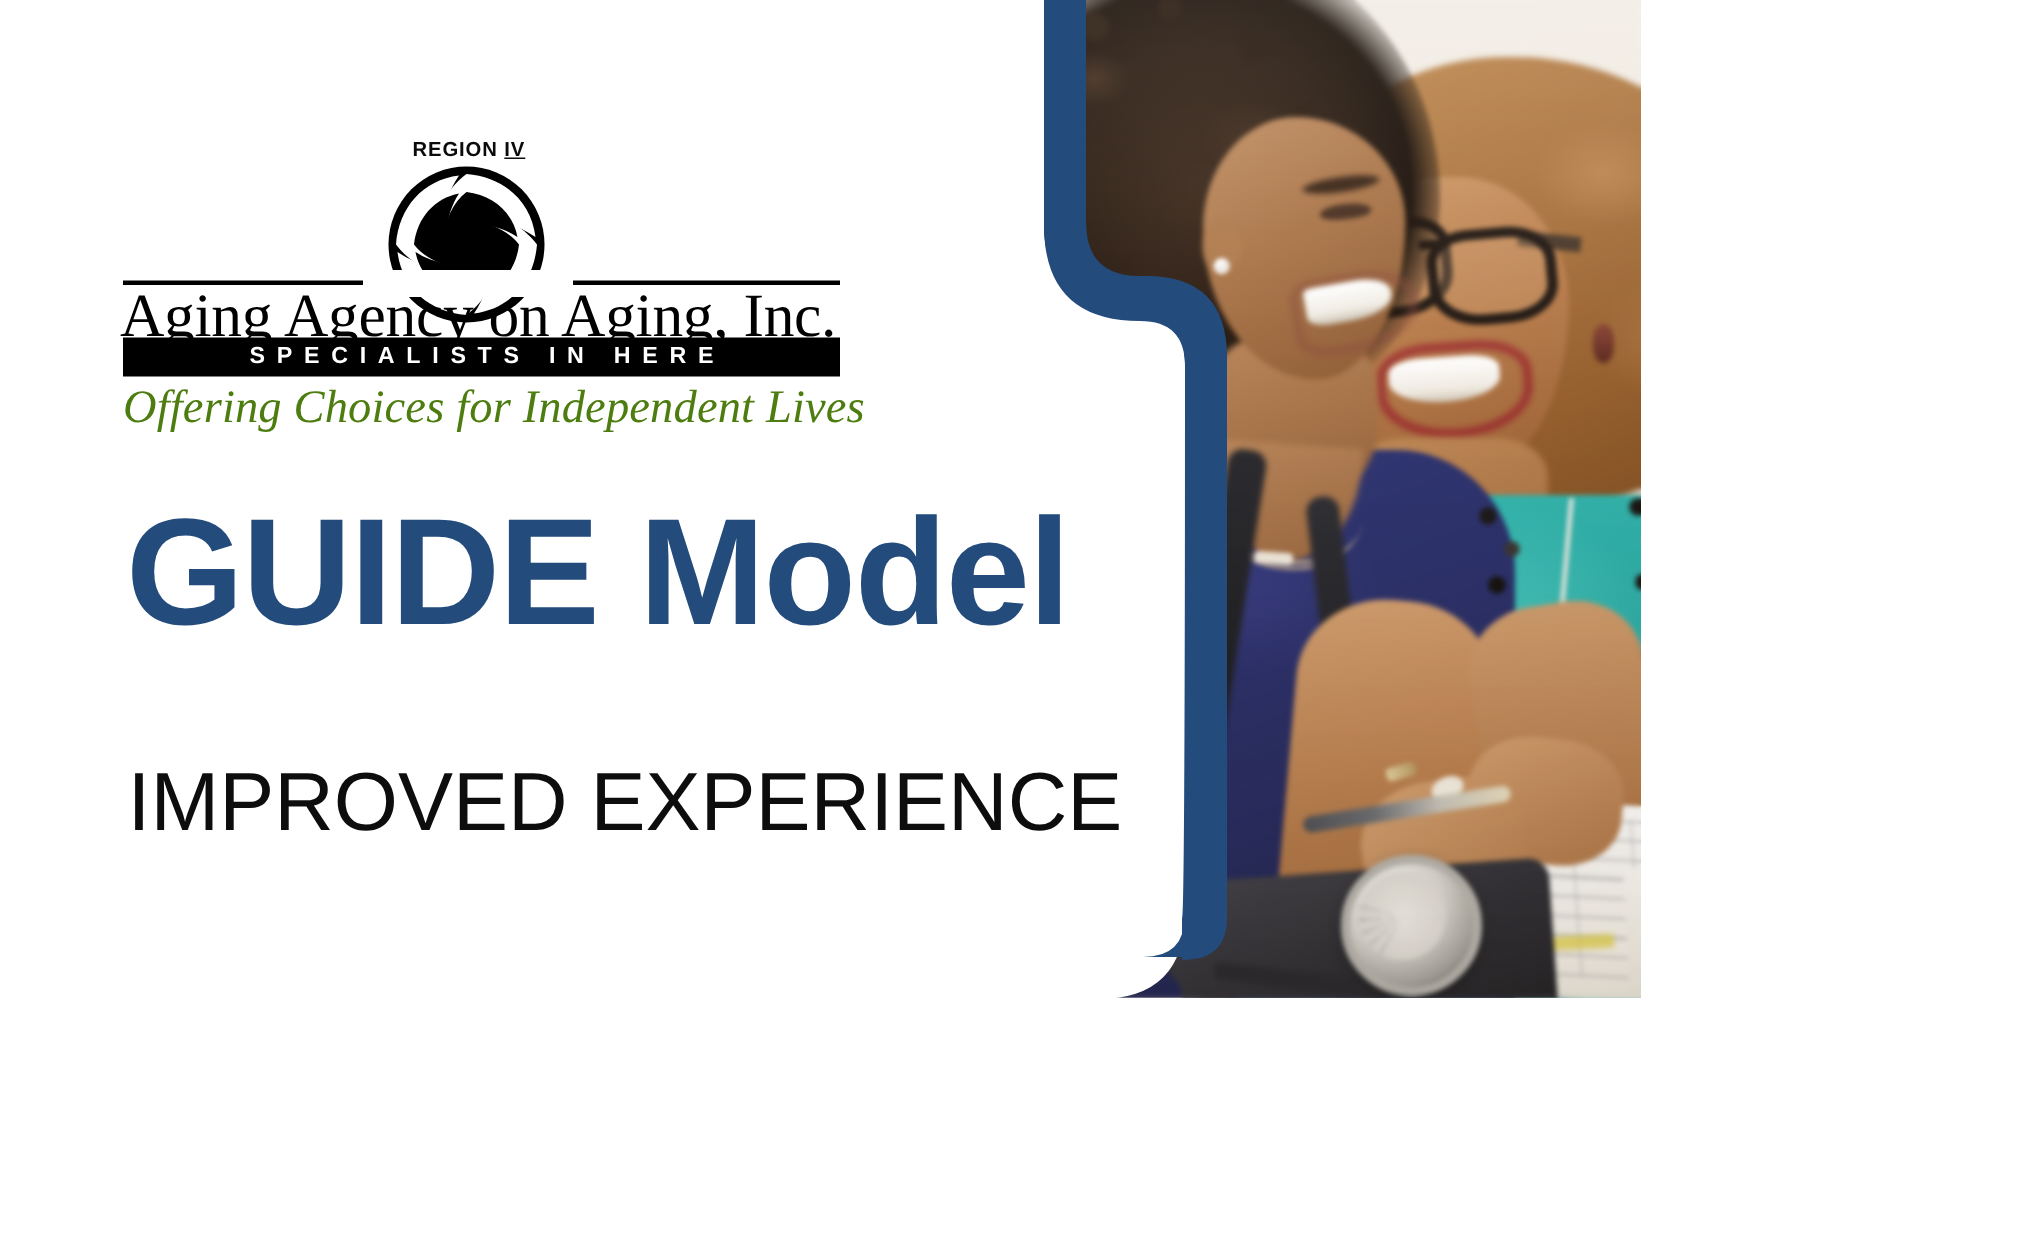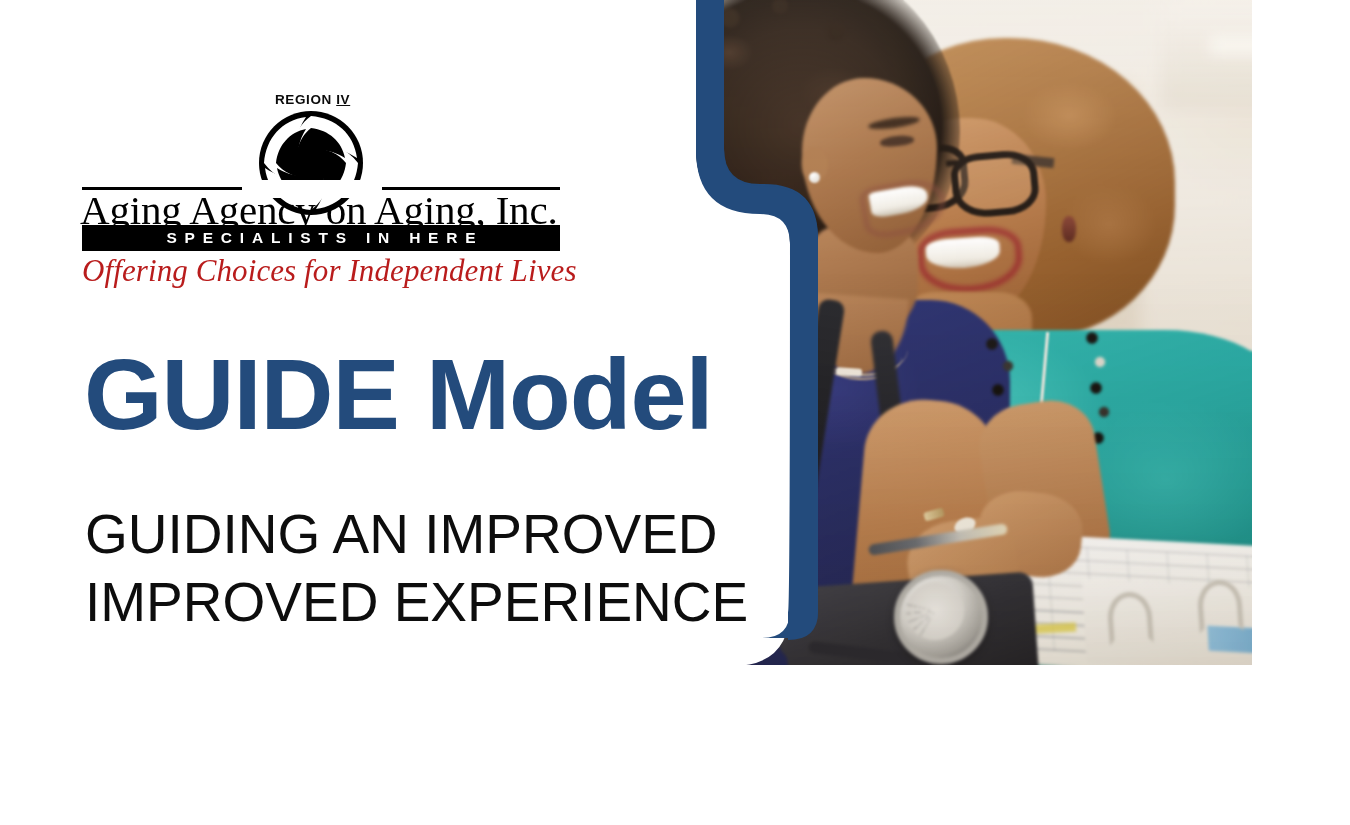--- a/index.html
+++ b/index.html
@@ -8,21 +8,21 @@
     padding: 0;
     background: #ffffff;
   }
   body {
     font-family: "Liberation Sans", sans-serif;
     -webkit-font-smoothing: antialiased;
   }
 
   #banner {
     position: relative;
-    width: 1252px;
+    width: 1094px;
     height: 825px;
     background: #ffffff;
     overflow: hidden;
   }
 
   
   .photo-region {
     position: absolute;
     left: 690px;
     top: 0;
@@ -559,30 +559,30 @@
     text-indent: 7.8px;
     box-sizing: border-box;
   }
   .logo-tagline {
     position: absolute;
     left: 0; top: 161px;
     width: 478px;
     font-family: "Liberation Serif", serif;
     font-style: italic;
     font-size: 31px;
-    color: #b91c1c;
+    color: #4d7c0f;
     letter-spacing: .1px;
     white-space: nowrap;
     line-height: 1.15;
   }
 
   
   .headline {
     position: absolute;
-    left: 84px; top: 344px;
+    left: 84px; top: 332px;
     font-family: "Liberation Sans", sans-serif;
     font-size: 101px;
     font-weight: 700;
     color: #234b7c;
     letter-spacing: -1px;
     line-height: 1;
     white-space: nowrap;
   }
 
   
@@ -751,19 +751,18 @@
       <div class="logo-rule-mask"></div>
 
       <div class="logo-wordmark">Aging Agency on Aging, Inc.</div>
       <div class="logo-bar">SPECIALISTS IN HERE</div>
       <div class="logo-tagline">Offering Choices for Independent Lives</div>
     </div>
 
     <div class="headline">GUIDE Model</div>
 
     <div class="subhead">
-      <span>GUIDING AN IMPROVED</span>
       <span>IMPROVED EXPERIENCE</span>
     </div>
   </div>
 
 
 </div>
 
 </body></html>

